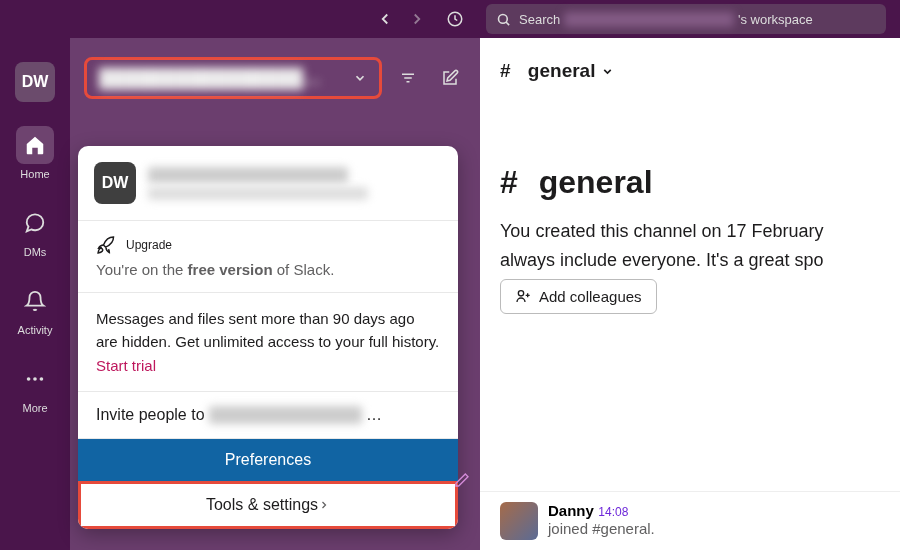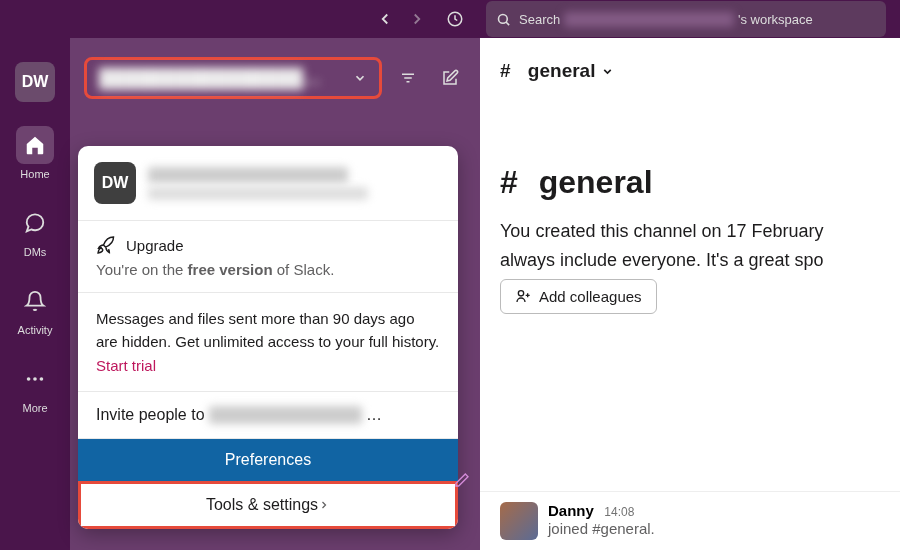--- a/index.html
+++ b/index.html
@@ -1,21 +1,21 @@
 <!DOCTYPE html>
 <html><head>
   <meta charset="utf-8">
   <style>
     *{margin:0;padding:0;box-sizing:border-box;font-family:-apple-system,BlinkMacSystemFont,"Segoe UI",Helvetica,Arial,sans-serif}
     body{width:900px;height:550px;overflow:hidden;background:#4a154b;display:flex;flex-direction:column}
     .topbar{height:38px;background:#4a154b;display:flex;align-items:center;padding:0 12px;gap:8px}
     .nav-arrows{display:flex;gap:6px;margin-left:360px}
     .nav-arrow{width:26px;height:26px;display:flex;align-items:center;justify-content:center;color:#ddd;border-radius:4px;cursor:pointer}
     .clock{width:26px;height:26px;display:flex;align-items:center;justify-content:center;color:#ddd;border-radius:4px;cursor:pointer;margin-left:4px}
-    .search-box{flex:1;height:36px;background:#5d3a5e;border-radius:6px;display:flex;align-items:center;padding:0 10px;gap:8px;margin-left:10px;max-width:400px}
+    .search-box{flex:1;height:30px;background:#5d3a5e;border-radius:6px;display:flex;align-items:center;padding:0 10px;gap:8px;margin-left:10px;max-width:400px}
     .search-box svg{width:15px;height:15px;color:#ddd}
     .search-text{color:#ddd;font-size:13px;display:flex;align-items:center;gap:4px}
     .blur-span{filter:blur(4px);background:#835b85;border-radius:3px;color:transparent;padding:0 2px}
     .main{flex:1;display:flex}
     .rail{width:70px;background:#4a154b;display:flex;flex-direction:column;align-items:center;padding-top:24px;gap:24px}
     .ws-badge{width:40px;height:40px;background:#6b4b6c;border-radius:8px;display:flex;align-items:center;justify-content:center;color:#fff;font-weight:700;font-size:16px;cursor:pointer}
     .rail-item{display:flex;flex-direction:column;align-items:center;gap:4px;color:#ddd;font-size:11px;cursor:pointer}
     .rail-icon{width:38px;height:38px;display:flex;align-items:center;justify-content:center;border-radius:8px}
     .rail-item.active .rail-icon{background:rgba(255,255,255,0.2)}
     .sidebar{width:410px;background:#6b3e6e;position:relative}
@@ -25,42 +25,42 @@
     .header-icons{display:flex;gap:10px}
     .hdr-icon{width:32px;height:32px;display:flex;align-items:center;justify-content:center;color:#ddd;cursor:pointer}
     .menu{position:absolute;left:8px;top:108px;width:380px;background:#fff;border-radius:10px;box-shadow:0 6px 20px rgba(0,0,0,0.3);overflow:hidden}
     .menu-top{padding:16px;display:flex;align-items:center;gap:12px}
     .menu-badge{width:42px;height:42px;background:#3f3f3f;border-radius:8px;display:flex;align-items:center;justify-content:center;color:#fff;font-weight:700;font-size:16px}
     .menu-name{filter:blur(4px);color:#888;width:200px;height:16px;background:#ccc;border-radius:3px;margin-bottom:4px}
     .menu-sub{filter:blur(4px);color:#888;width:220px;height:13px;background:#ddd;border-radius:3px}
     .divider{height:1px;background:#e8e8e8}
     .menu-section{padding:14px 18px}
     .upgrade-row{display:flex;align-items:center;gap:10px;margin-bottom:6px}
-    .upgrade-title{font-size:15px;color:#1d1c1d}
+    .upgrade-title{font-size:12px;color:#1d1c1d}
     .upgrade-sub{font-size:15px;color:#616061}
     .history-text{font-size:15px;color:#1d1c1d;line-height:1.55}
     .history-text b{font-weight:400}
     .link{color:#be185d;cursor:pointer}
     .invite-text{font-size:16px;color:#1d1c1d;display:flex;align-items:center;gap:4px}
     .invite-blur{filter:blur(4px);background:#ccc;color:transparent;border-radius:3px;padding:0 20px}
     .menu-item{padding:12px 18px;font-size:16px;color:#1d1c1d;cursor:pointer;display:flex;align-items:center;justify-content:center}
     .menu-item.highlighted{background:#1164a3;color:#fff}
     .menu-item.boxed{border:3px solid #e64a3b}
     .content{flex:1;background:#fff;display:flex;flex-direction:column}
     .ch-header{padding:22px 20px 12px 20px}
     .ch-title{display:flex;align-items:center;gap:6px;font-size:19px;font-weight:800;color:#1d1c1d;cursor:pointer}
     .bookmark{margin-top:18px;font-size:14px;color:#616061;cursor:pointer}
     .ch-body{padding:70px 20px 20px 20px;flex:1}
     .big-title{font-size:32px;font-weight:900;color:#1d1c1d;display:flex;align-items:center;gap:6px}
     .desc{font-size:18px;color:#1d1c1d;margin-top:16px;line-height:1.6}
     .add-btn{margin-top:4px;border:1px solid #bbb;border-radius:6px;padding:8px 14px;font-size:15px;color:#1d1c1d;background:#fff;cursor:pointer;display:inline-flex;align-items:center;gap:8px}
     .msg-row{display:flex;gap:10px;padding:10px 20px;border-top:1px solid #eee;margin-top:auto}
     .avatar{width:38px;height:38px;border-radius:6px;background:linear-gradient(135deg,#a56b4a,#5b6b95)}
     .msg-name{font-weight:700;font-size:15px;color:#000000}
-    .msg-time{font-size:12px;color:#737373;margin-left:6px}
+    .msg-time{font-size:12px;color:#6d28d9;}
     .msg-text{font-size:15px;color:#616061}
     .edit-pencil{position:absolute;right:32px;top:145px;color:#d48bd9;font-size:13px;display:flex;align-items:center;gap:2px;cursor:pointer}
     .edit-pencil2{position:absolute;right:10px;bottom:58px;color:#d48bd9;cursor:pointer}
   </style>
 </head>
 <body>
 
 <div class="topbar">
   <div class="nav-arrows">
     <div class="nav-arrow">

